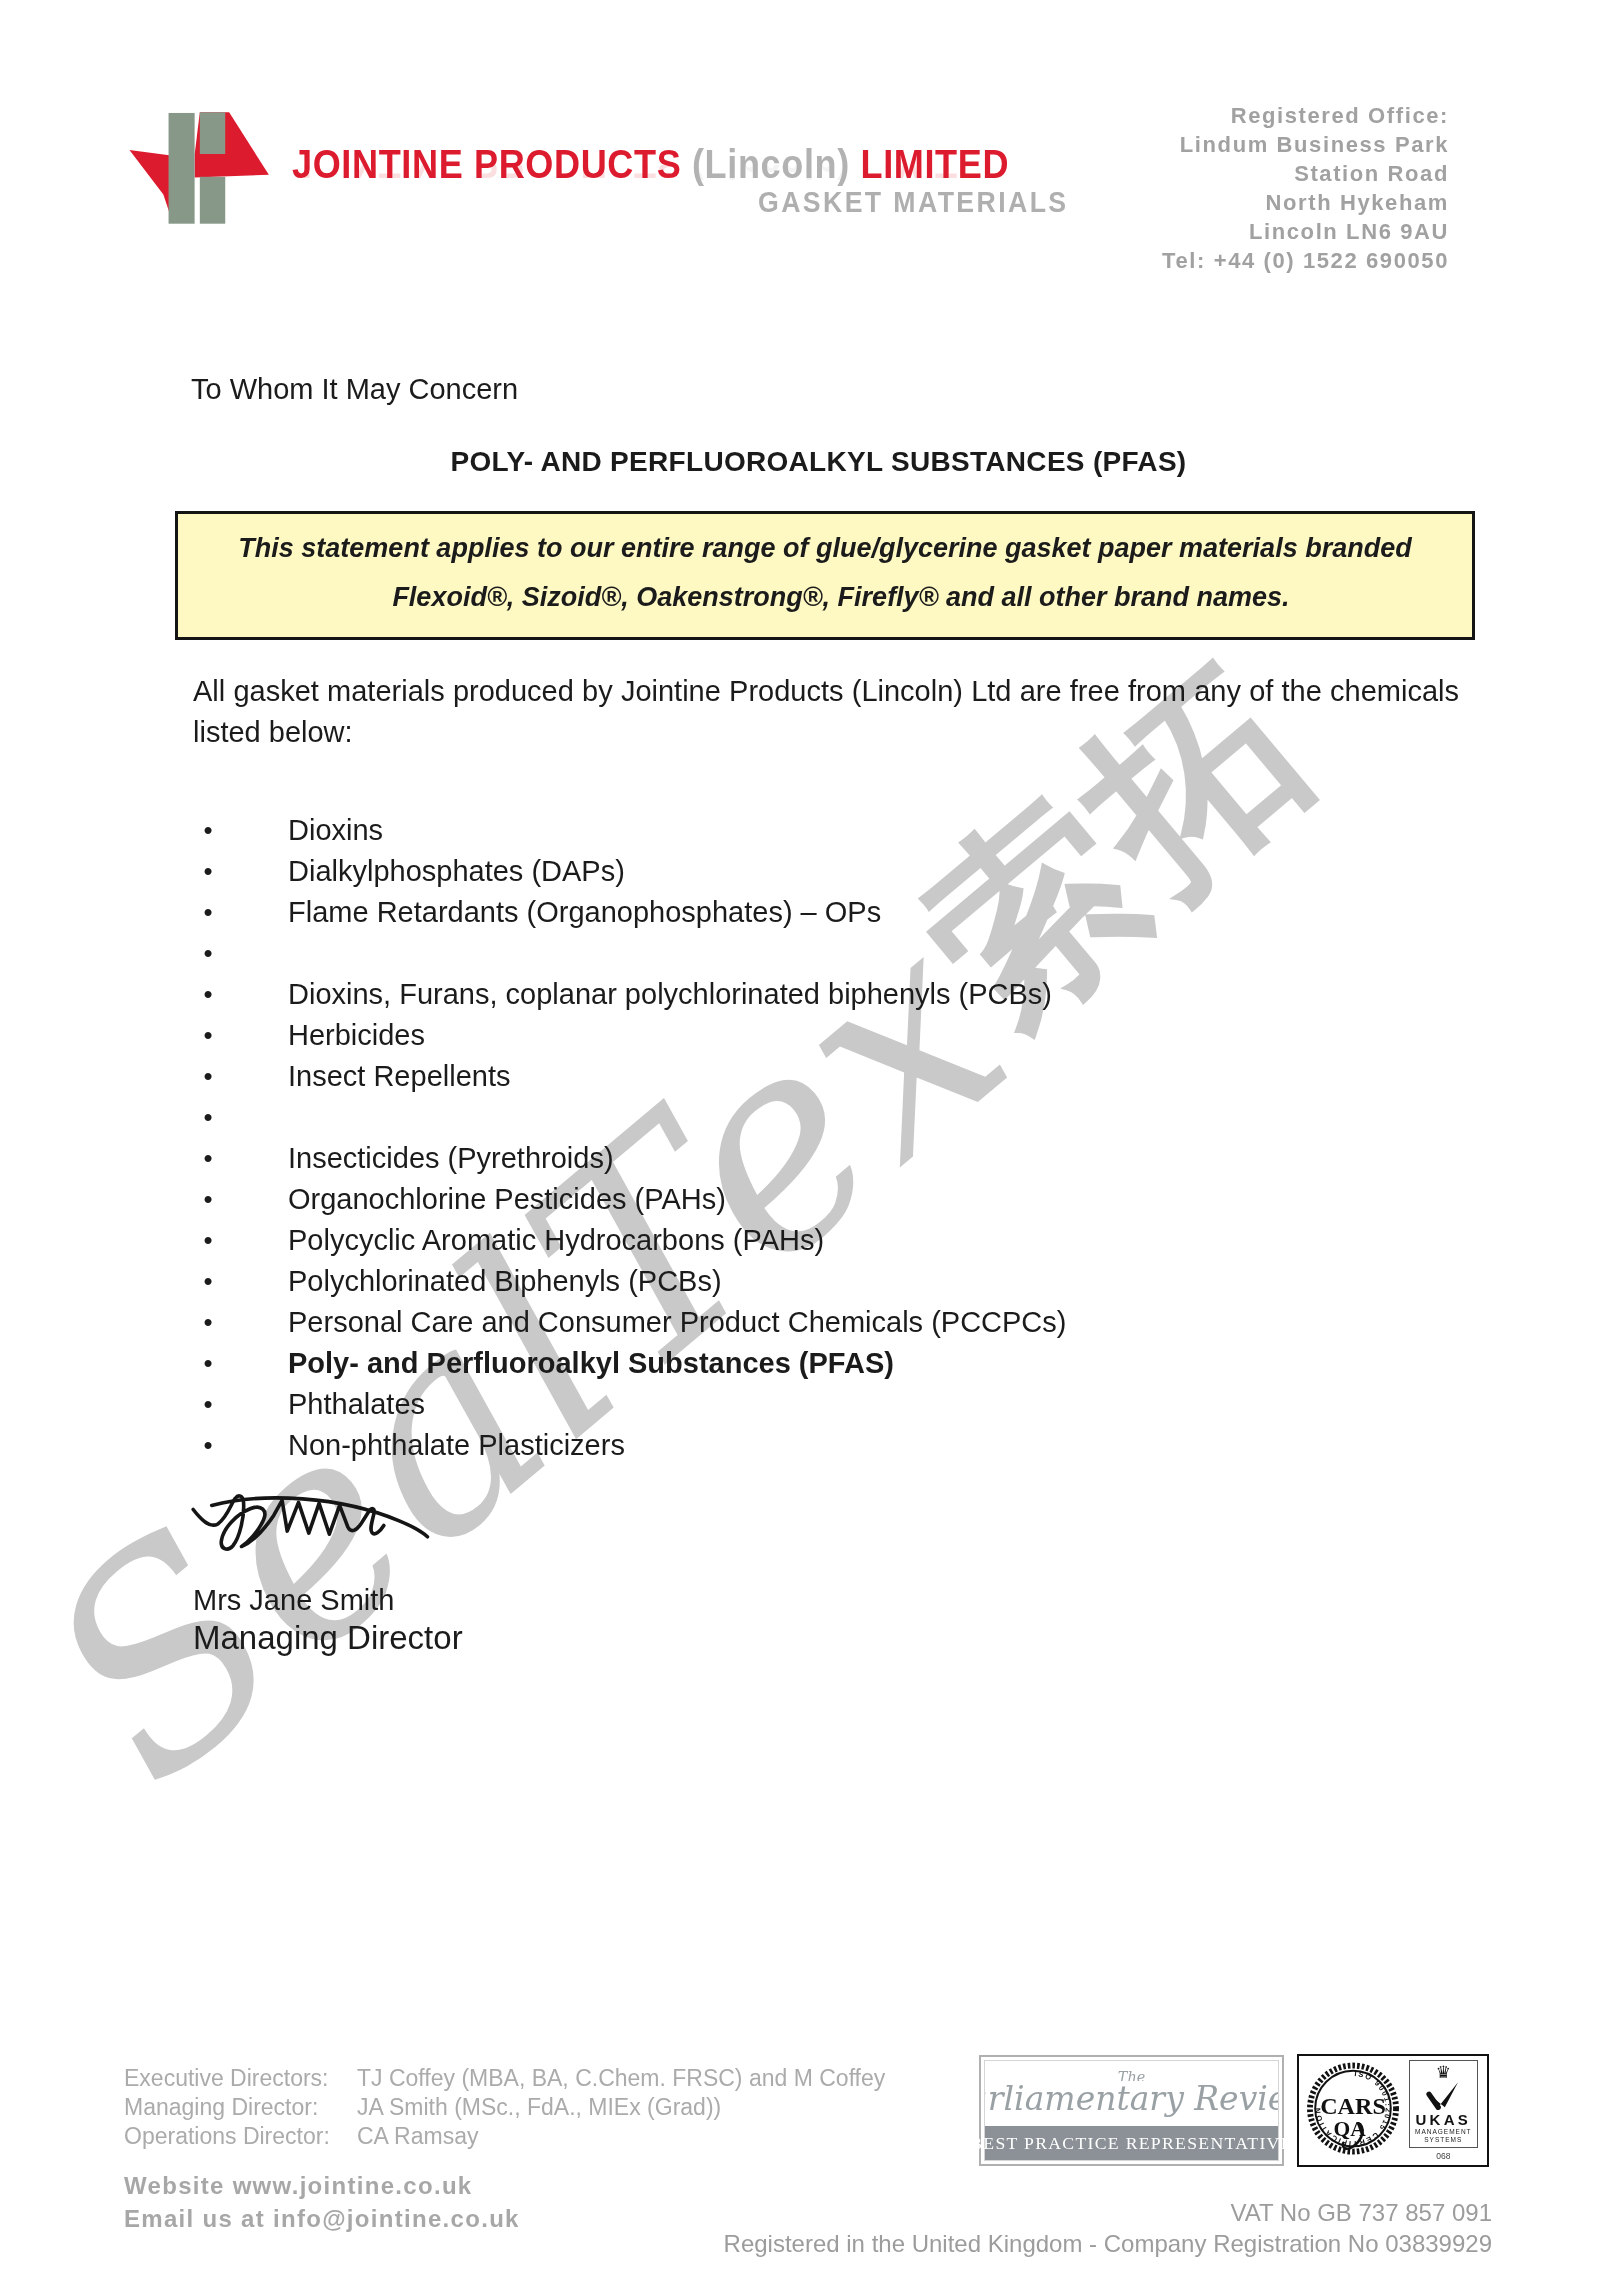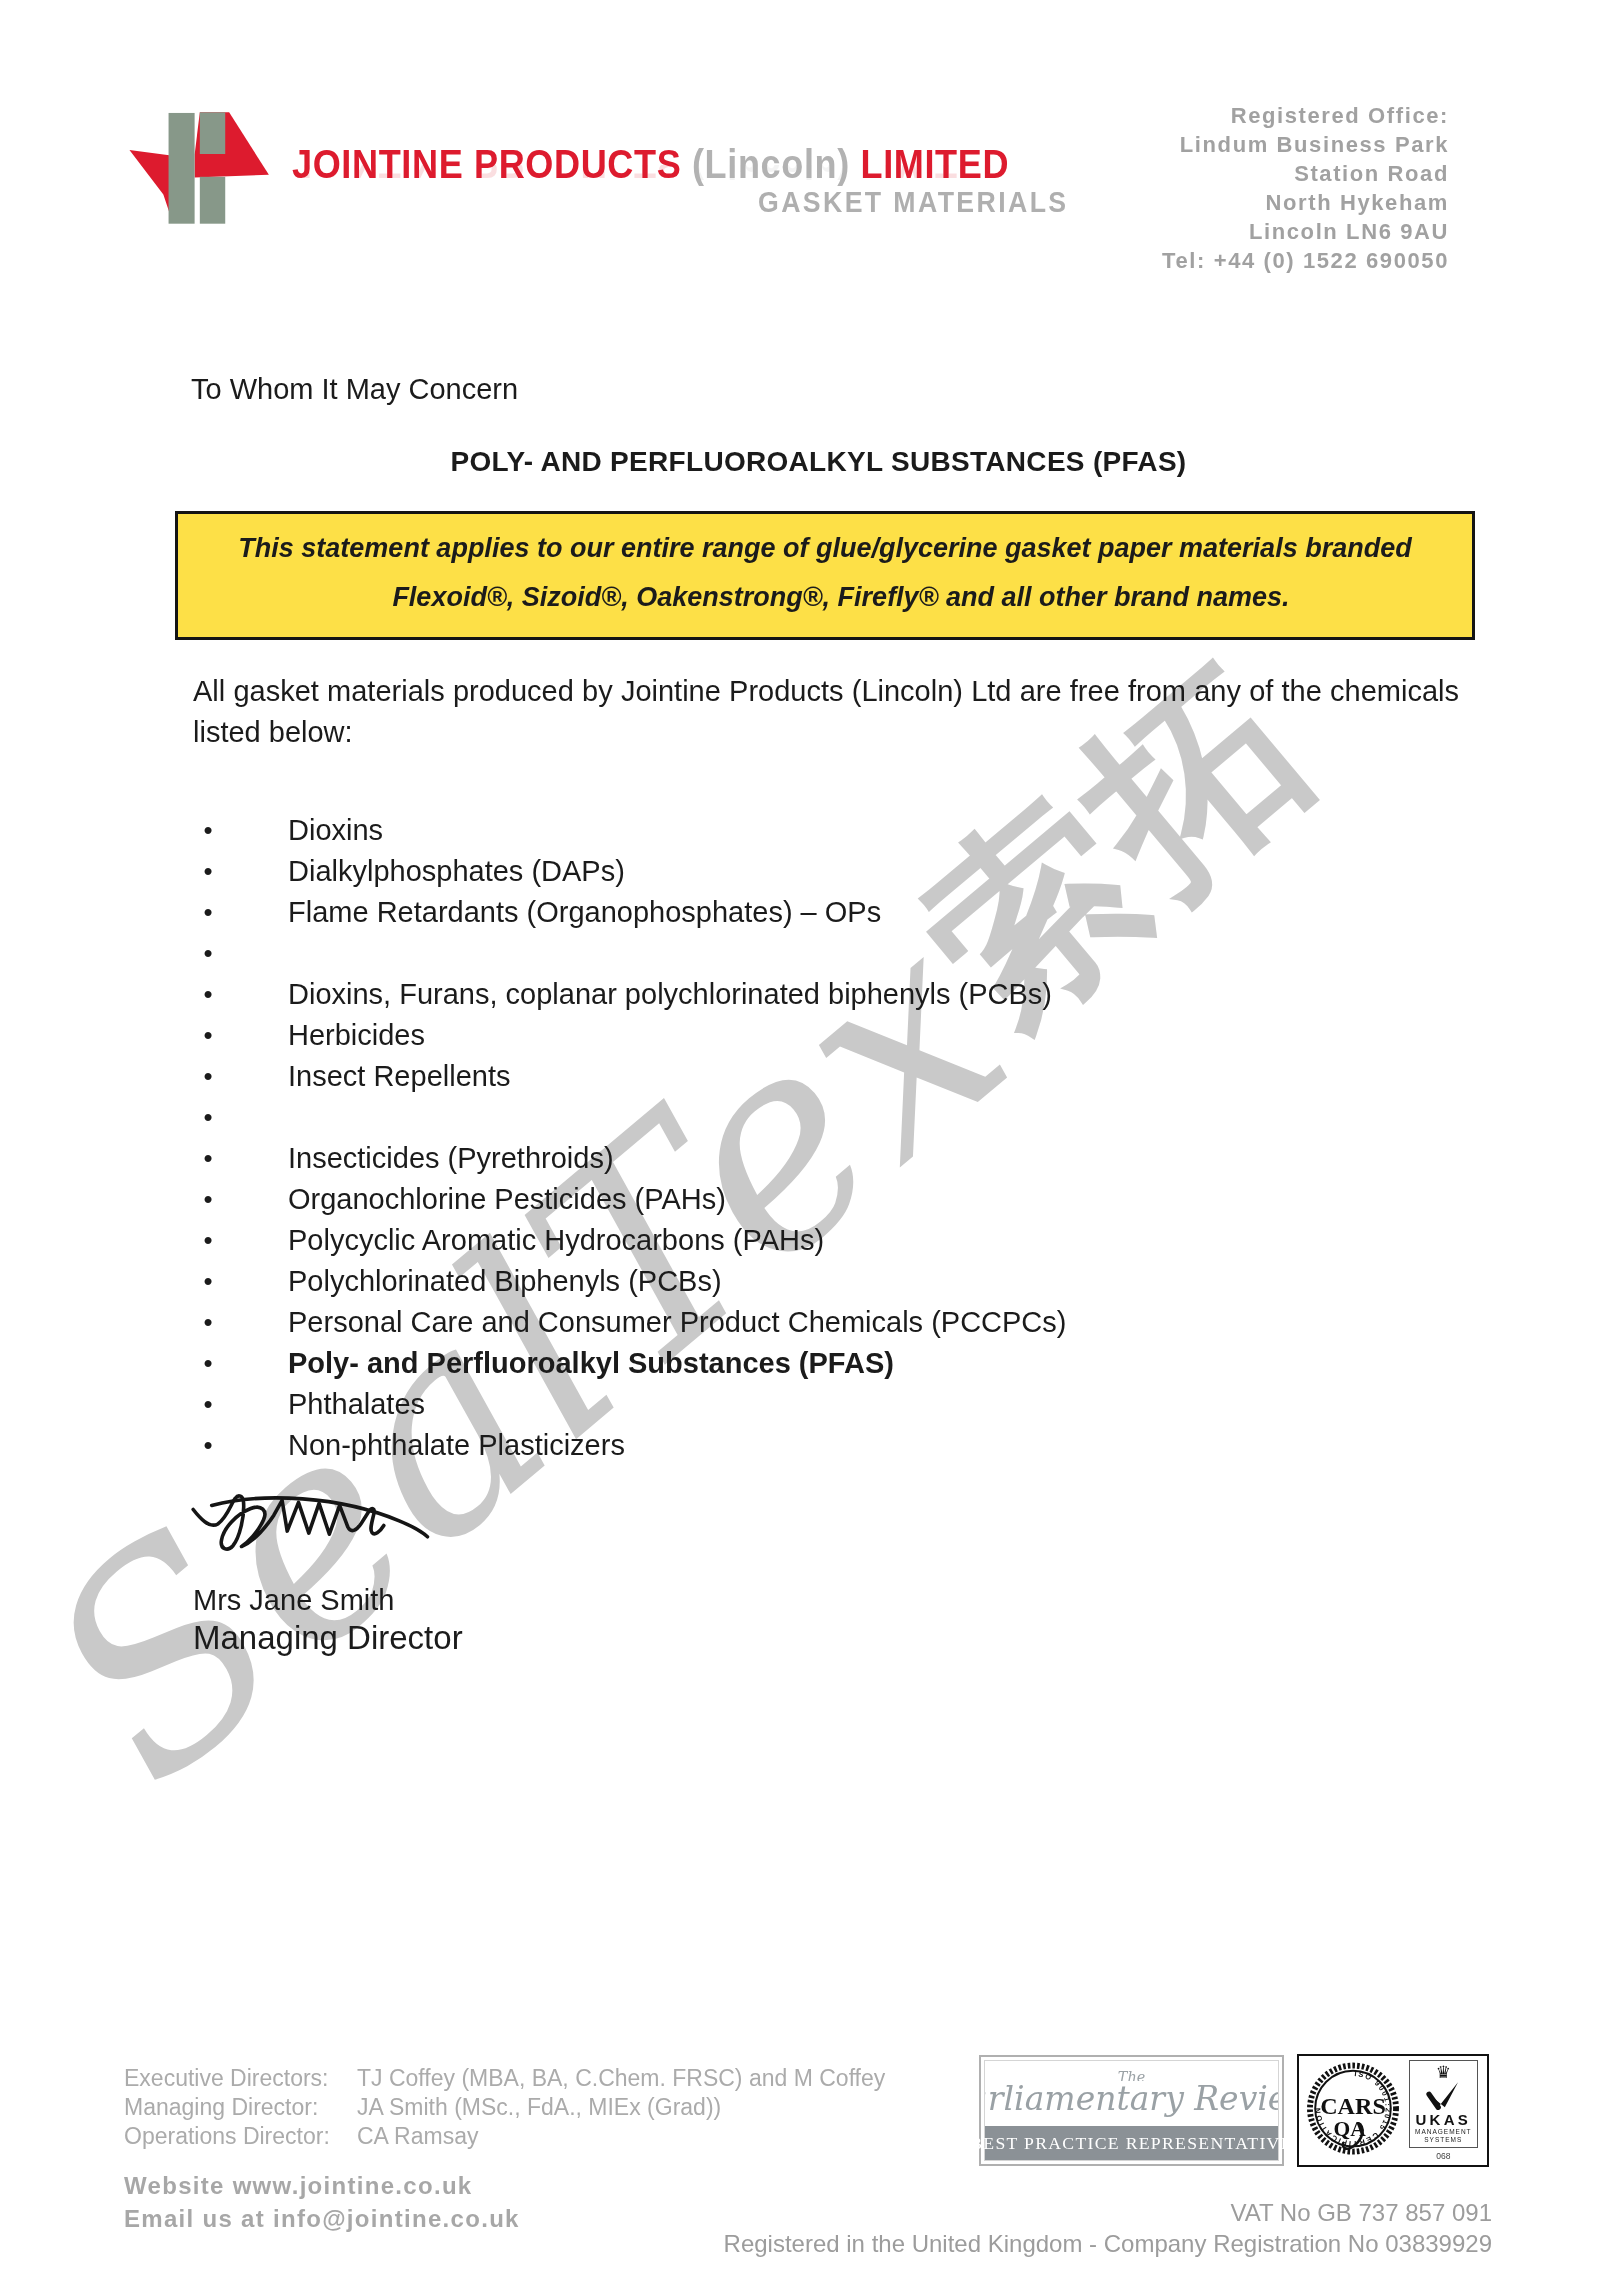--- a/index.html
+++ b/index.html
@@ -47,21 +47,21 @@
     right:174px;top:101px;text-align:right;
     font-size:22px;font-weight:bold;letter-spacing:1.6px;line-height:29px;
     color:#a1a1a1;white-space:nowrap;
   }
 
   
   .salutation{left:191px;top:373px;font-size:29px;}
   .doc-title{left:177px;top:446px;width:1283px;text-align:center;font-size:28px;font-weight:bold;letter-spacing:0.3px;}
   .statement-box{
     left:175px;top:511px;width:1300px;height:129px;box-sizing:border-box;
-    background:#fde047;border:3.3px solid #141414;
+    background:#fef9c3;border:3.3px solid #141414;
     text-align:center;font-weight:bold;font-style:italic;font-size:27px;
   }
   .statement-box .l1{margin-top:21px;line-height:27.5px;}
   .statement-box .l2{margin-top:21px;line-height:27.5px;margin-left:32px;}
   .body-par{
     left:193px;top:671px;width:1266px;
     font-size:29px;line-height:41px;text-align:justify;
   }
   .chem-list{left:193px;top:810px;width:1269px;}
   .chem-row{height:41px;display:flex;align-items:center;font-size:29px;}

